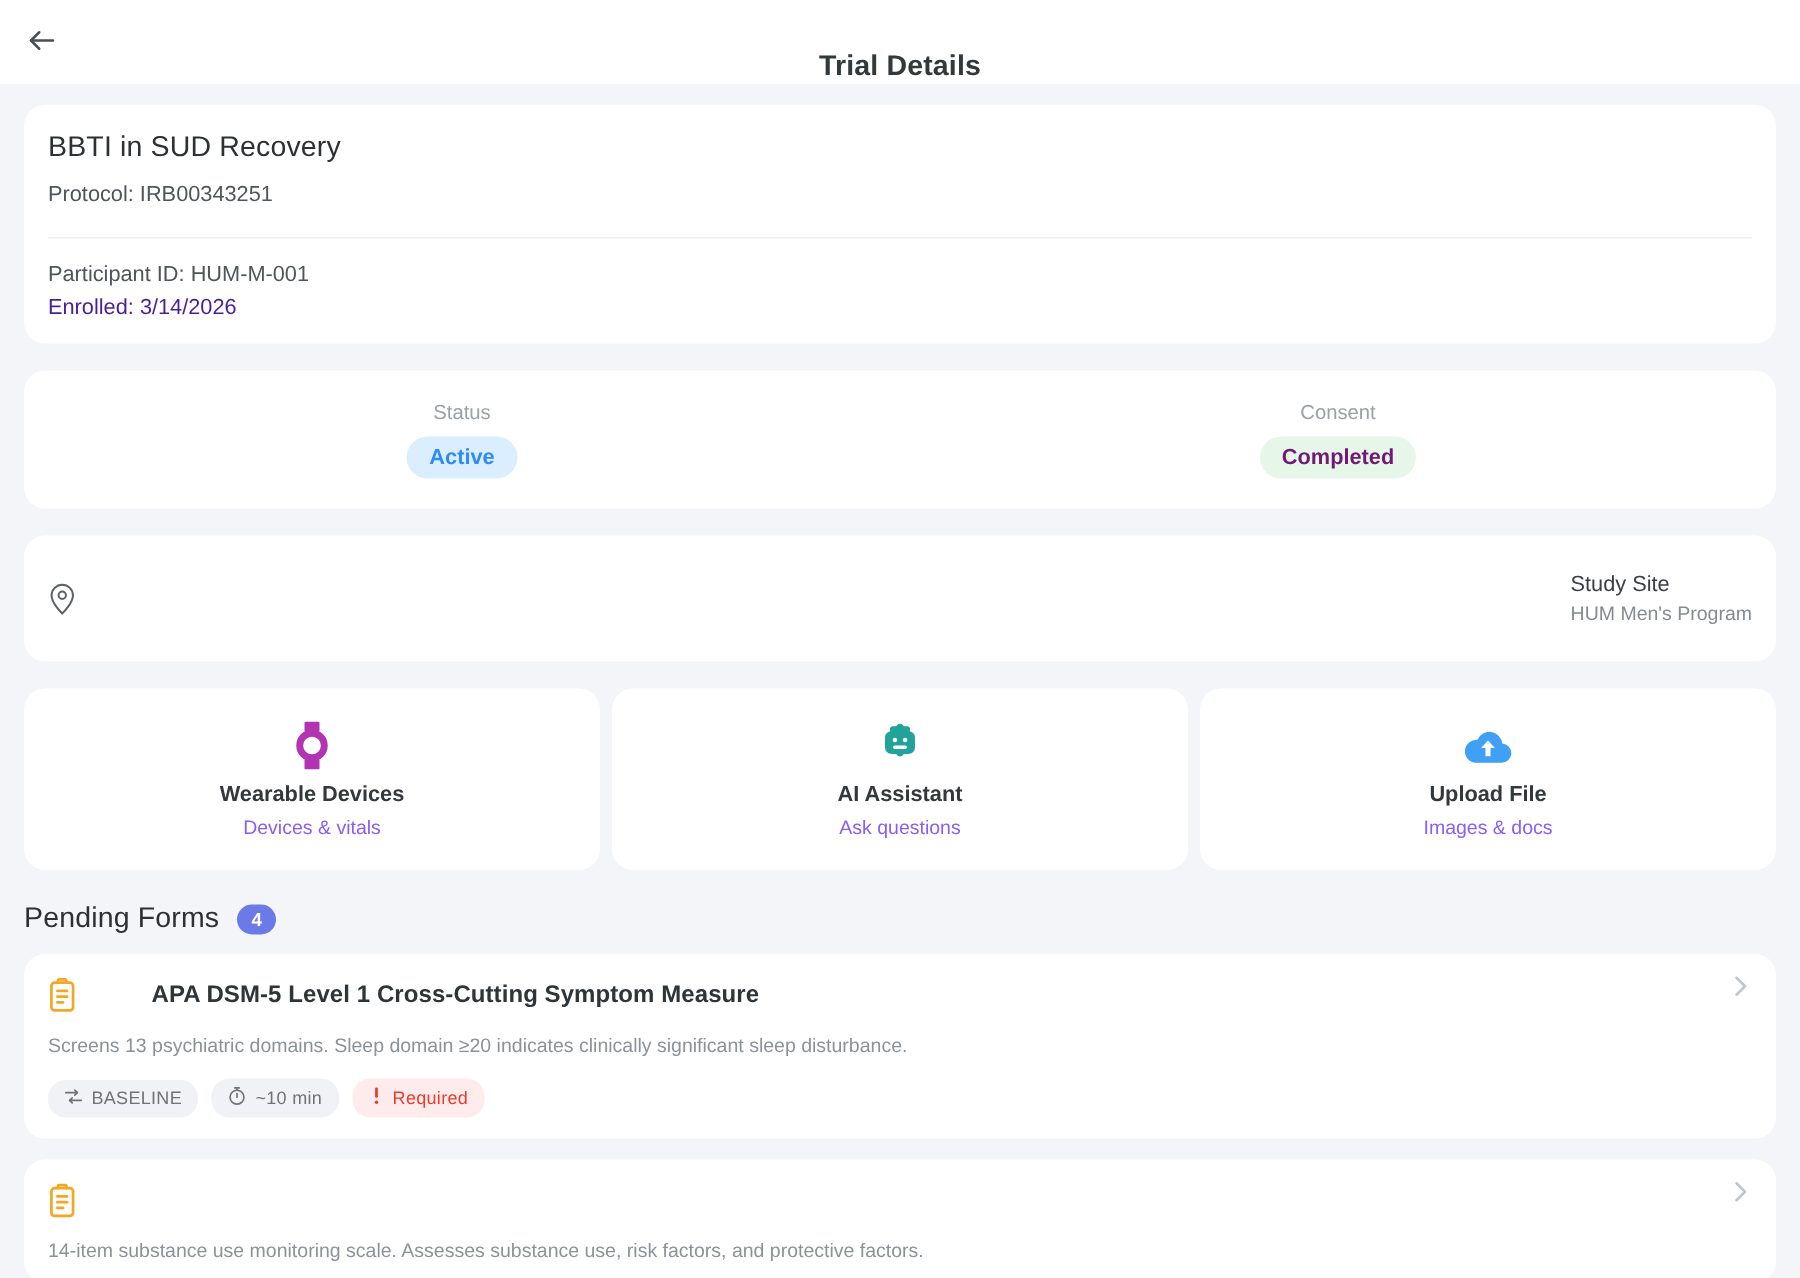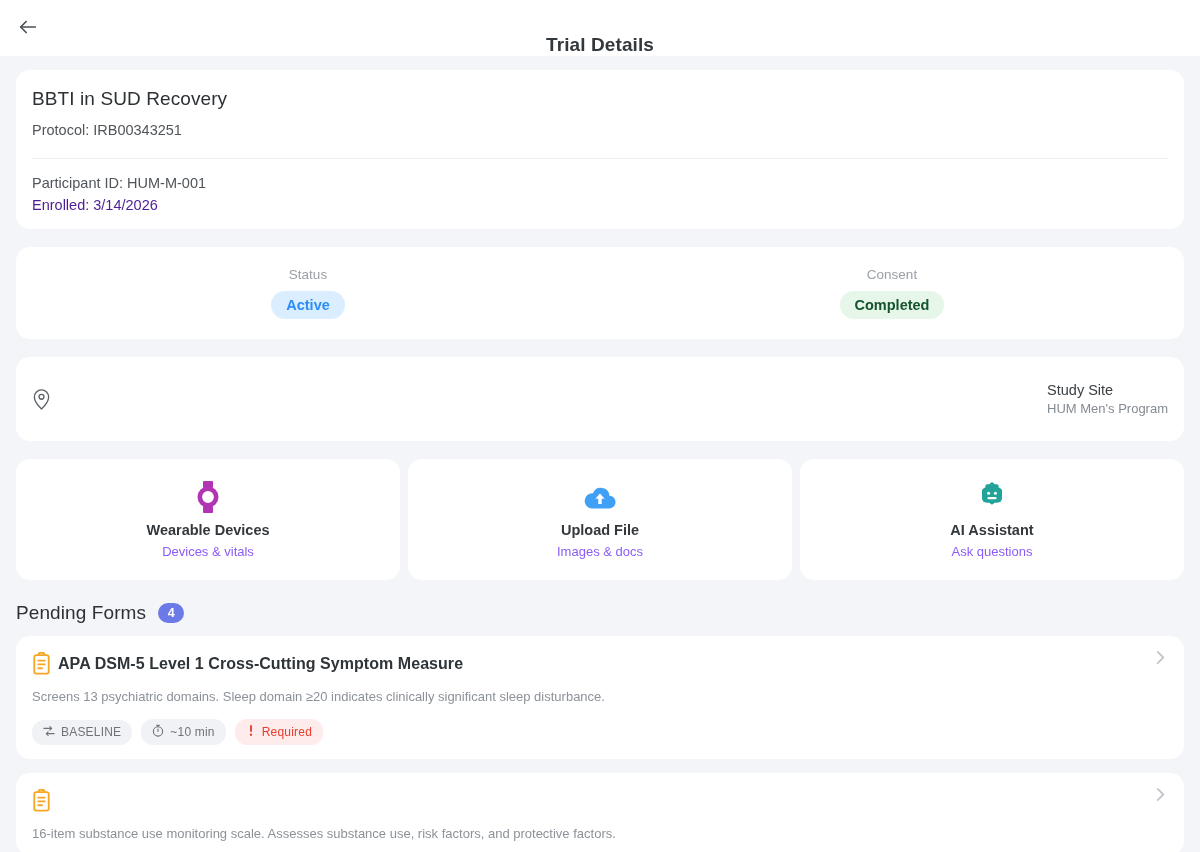--- a/index.html
+++ b/index.html
@@ -99,21 +99,21 @@
     margin-bottom: 9px;
   }
   .pill {
     font-size: 14.5px;
     font-weight: 700;
     padding: 6px 15px;
     border-radius: 14px;
     line-height: 1.15;
   }
   .pill.active    { background: #dbeeff; color: #2d8cf5; }
-  .pill.completed { background: #e6f6e9; color: #14532d; }
+  .pill.completed { background: #e6f6e9; color: #701a75; }
 
   
   .site-card {
     margin-top: 18px;
     height: 84px;
     display: flex;
     align-items: center;
     padding: 0 16px;
     justify-content: space-between;
   }
@@ -179,20 +179,21 @@
     background: #ffffff;
     border-radius: 14px;
     margin: 0 16px 14px 16px;
     padding: 16px 16px 14px 16px;
     position: relative;
     cursor: pointer;
   }
   .form-top {
     display: flex;
     align-items: center;
+    gap: 43px;
   }
   .form-clipboard { width: 26px; display: flex; align-items: center; }
   .form-title {
     font-size: 16px;
     font-weight: 700;
     color: #2f3438;
     letter-spacing: .05px;
   }
   .form-desc {
     font-size: 13px;
@@ -281,45 +282,45 @@
   <div class="tile">
     <div class="tile-icon">
       <svg width="30" height="32" viewBox="0 0 30 32" fill="#b134b3">
         <rect x="10" y="0" width="10" height="7" rx="1"></rect>
         <rect x="10" y="25" width="10" height="7" rx="1"></rect>
         <path d="M15 5.5a10.5 10.5 0 1 0 0 21 10.5 10.5 0 0 0 0-21zm0 4.6a5.9 5.9 0 1 1 0 11.8 5.9 5.9 0 0 1 0-11.8z"></path>
       </svg>
     </div>
     <div class="tile-title">Wearable Devices</div>
     <div class="tile-sub">Devices &amp; vitals</div>
-  </div>
-
-  <div class="tile">
-    <div class="tile-icon">
-      <svg width="34" height="26" viewBox="0 0 34 26">
-        <path fill="#3fa0f5" d="M8.6 24.5h17.2a6.4 6.4 0 0 0 .7-12.8 8.6 8.6 0 0 0-16.5-2.5A6.6 6.6 0 0 0 8.6 24.5z"></path>
-        <path fill="#ffffff" d="M17 9.6l4.6 5.1h-2.9v5.4h-3.4v-5.4h-2.9z"></path>
-      </svg>
-    </div>
-    <div class="tile-title">Upload File</div>
-    <div class="tile-sub">Images &amp; docs</div>
   </div>
 
   <div class="tile">
     <div class="tile-icon">
       <svg width="32" height="30" viewBox="0 0 32 30">
         <path fill="#22a39a" d="M14.3 1.2a2.3 2.3 0 0 1 3.4 0l.9 1h2.1a2 2 0 0 1 2 2v2l1.6.6a2.2 2.2 0 0 1 1.1 3.1l-.8 1.5.8 1.5a2.2 2.2 0 0 1-1.1 3.1l-1.6.6v2a2 2 0 0 1-2 2h-2.1l-.9 1a2.3 2.3 0 0 1-3.4 0l-.9-1h-2.1a2 2 0 0 1-2-2v-2l-1.6-.6a2.2 2.2 0 0 1-1.1-3.1l.8-1.5-.8-1.5a2.2 2.2 0 0 1 1.1-3.1l1.6-.6v-2a2 2 0 0 1 2-2h2.1z"></path>
         <rect x="6" y="5.5" width="20" height="15" rx="4.2" fill="#22a39a"></rect>
         <circle cx="12.6" cy="11.3" r="1.5" fill="#ffffff"></circle>
         <circle cx="19.4" cy="11.3" r="1.5" fill="#ffffff"></circle>
         <rect x="11.4" y="15" width="9.2" height="2.3" rx="1.1" fill="#ffffff"></rect>
       </svg>
     </div>
     <div class="tile-title">AI Assistant</div>
     <div class="tile-sub">Ask questions</div>
+  </div>
+
+  <div class="tile">
+    <div class="tile-icon">
+      <svg width="34" height="26" viewBox="0 0 34 26">
+        <path fill="#3fa0f5" d="M8.6 24.5h17.2a6.4 6.4 0 0 0 .7-12.8 8.6 8.6 0 0 0-16.5-2.5A6.6 6.6 0 0 0 8.6 24.5z"></path>
+        <path fill="#ffffff" d="M17 9.6l4.6 5.1h-2.9v5.4h-3.4v-5.4h-2.9z"></path>
+      </svg>
+    </div>
+    <div class="tile-title">Upload File</div>
+    <div class="tile-sub">Images &amp; docs</div>
   </div>
 </div>
 
 <div class="section-head">
   <span class="section-title">Pending Forms</span>
   <span class="count-badge">4</span>
 </div>
 
 <div class="form-card">
   <div class="form-top">
@@ -380,20 +381,20 @@
     <div class="form-clipboard">
       <svg width="19" height="23" viewBox="0 0 20 24" fill="none" stroke="#f5a623" stroke-width="1.9" stroke-linecap="round" stroke-linejoin="round">
         <rect x="2.4" y="3.2" width="15.2" height="19.4" rx="2.2"></rect>
         <path d="M7 3.2V2.2a1.4 1.4 0 0 1 1.4-1.4h3.2A1.4 1.4 0 0 1 13 2.2v1"></path>
         <line x1="6.6" y1="9" x2="13.4" y2="9"></line>
         <line x1="6.6" y1="13" x2="13.4" y2="13"></line>
         <line x1="6.6" y1="17" x2="10.6" y2="17"></line>
       </svg>
     </div>
   </div>
-  <div class="form-desc">16-item substance use monitoring scale. Assesses substance use, risk factors, and protective factors.</div>
+  <div class="form-desc">14-item substance use monitoring scale. Assesses substance use, risk factors, and protective factors.</div>
 
   <div class="chevron">
     <svg width="15" height="15" viewBox="0 0 16 16" fill="none" stroke="#c2c6cc" stroke-width="1.9" stroke-linecap="round" stroke-linejoin="round">
       <polyline points="5,2 11,8 5,14"></polyline>
     </svg>
   </div>
 </div>
 
 </body></html>

